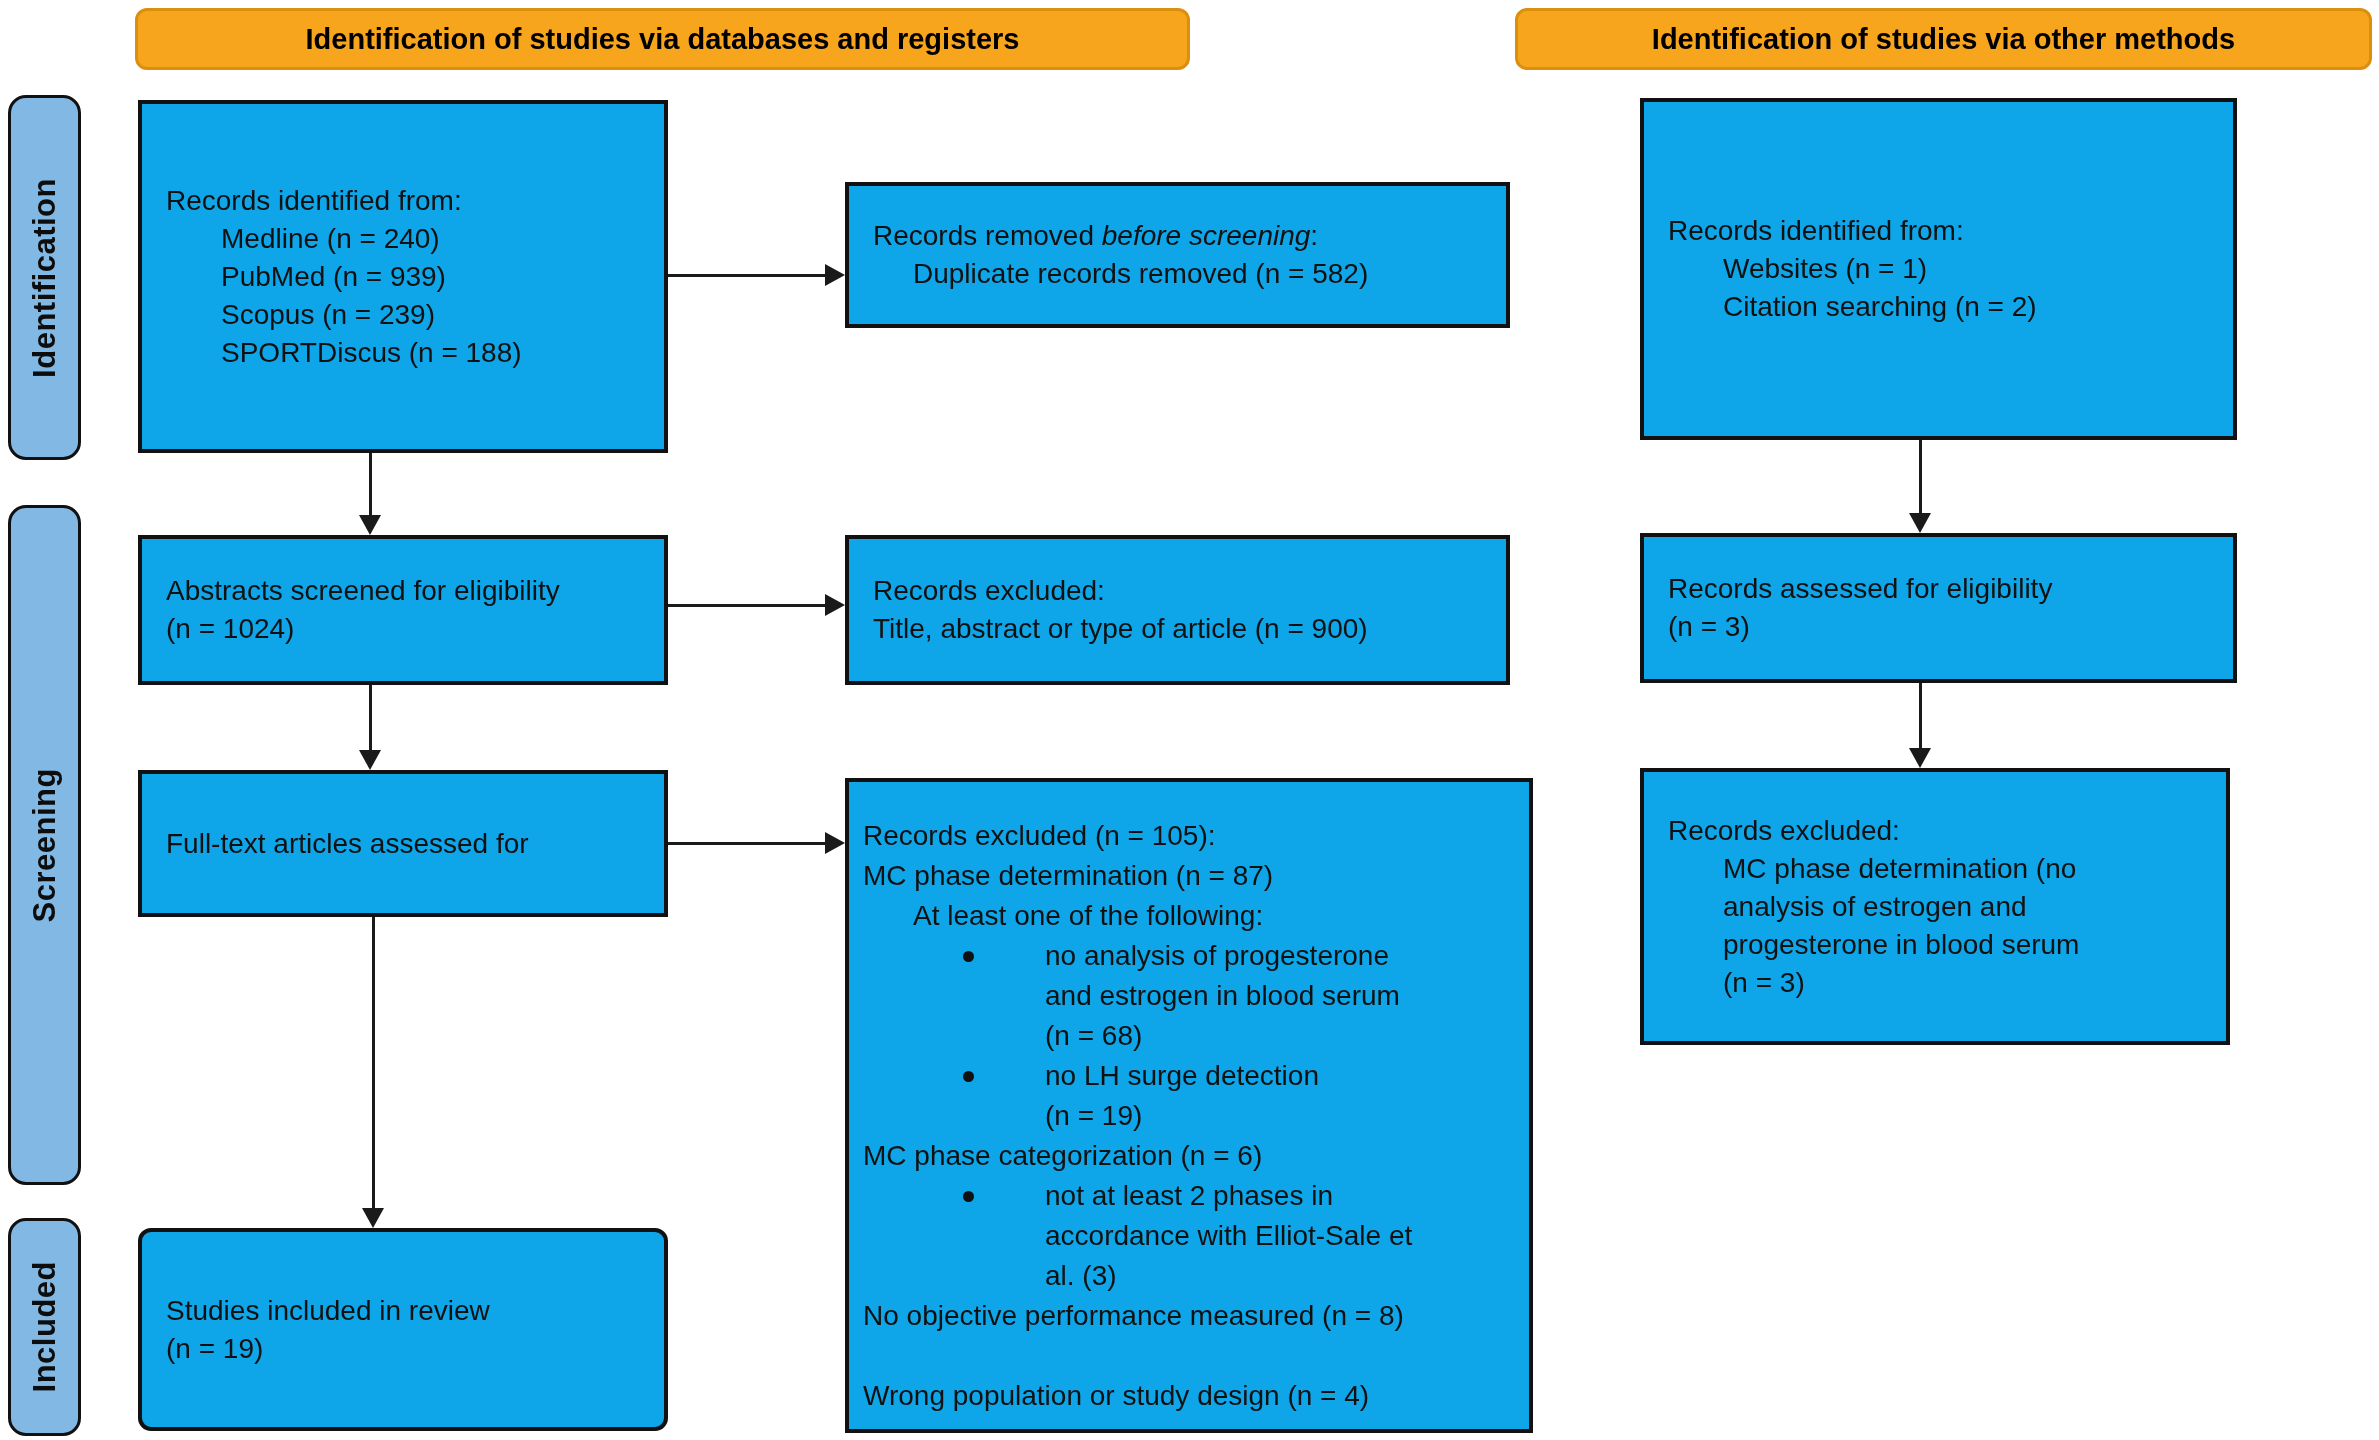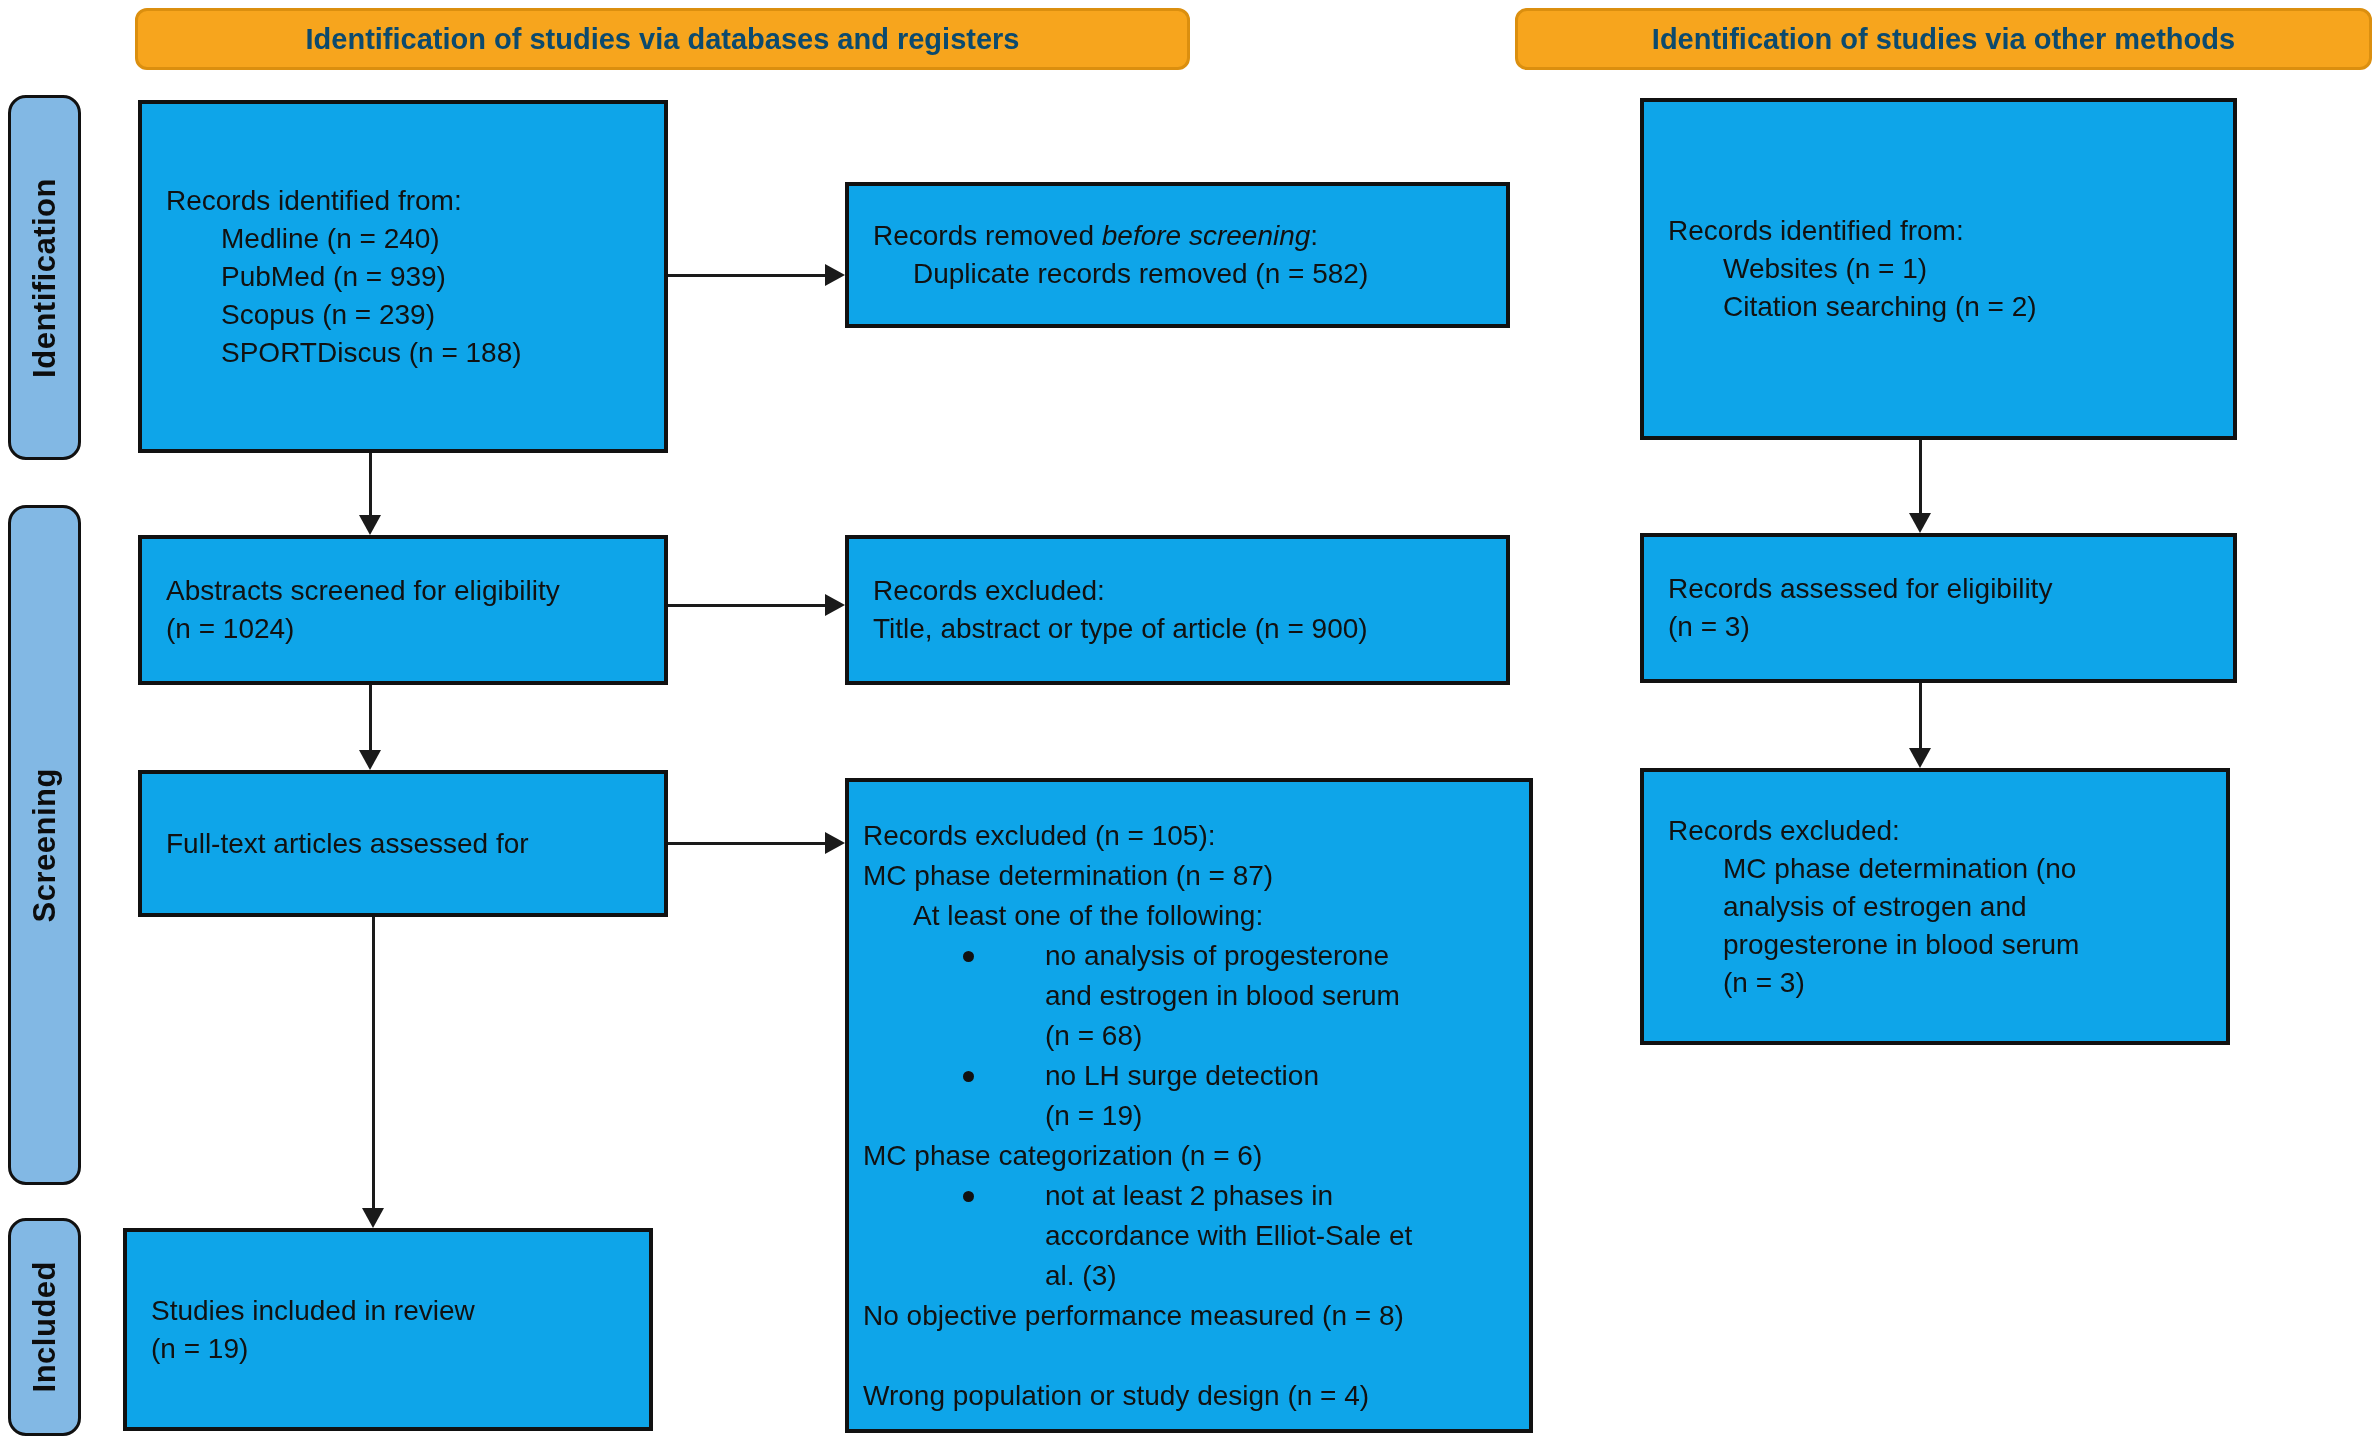--- a/index.html
+++ b/index.html
@@ -16,21 +16,21 @@
   .header-bar {
     position: absolute;
     background: #F7A51D;
     border: 3px solid #DB8F0F;
     border-radius: 12px;
     display: flex;
     align-items: center;
     justify-content: center;
     font-weight: bold;
     font-size: 29px;
-    color: #0c4a6e;
+    color: #000000;
     box-sizing: border-box;
     text-align: center;
   }
 
   
   .stage-pill {
     position: absolute;
     background: #82B8E4;
     border: 3px solid #111111;
     border-radius: 18px;
@@ -205,21 +205,21 @@
   </div>
 
   <div class="fbox center pad" style="left:1640px; top:768px; width:590px; height:277px;">
     <span class="line">Records excluded:</span>
     <span class="line indent1 preline">MC phase determination (no
 analysis of estrogen and
 progesterone in blood serum
 (n = 3)</span>
   </div>
 
-  <div class="fbox center pad" style="left:123px; top:1228px; width:530px; height:203px;">
+  <div class="fbox center pad" style="left:138px; top:1228px; width:530px; height:203px;border-radius:13px;">
     <span class="line">Studies included in review</span>
     <span class="line">(n = 19)</span>
   </div>
 
   <div class="arrow-v" style="left:358px; top:453px; width:24px; height:82px;">
     <div class="shaft"></div>
     <div class="head"></div>
   </div>
   <div class="arrow-v" style="left:358px; top:685px; width:24px; height:85px;">
     <div class="shaft"></div>

